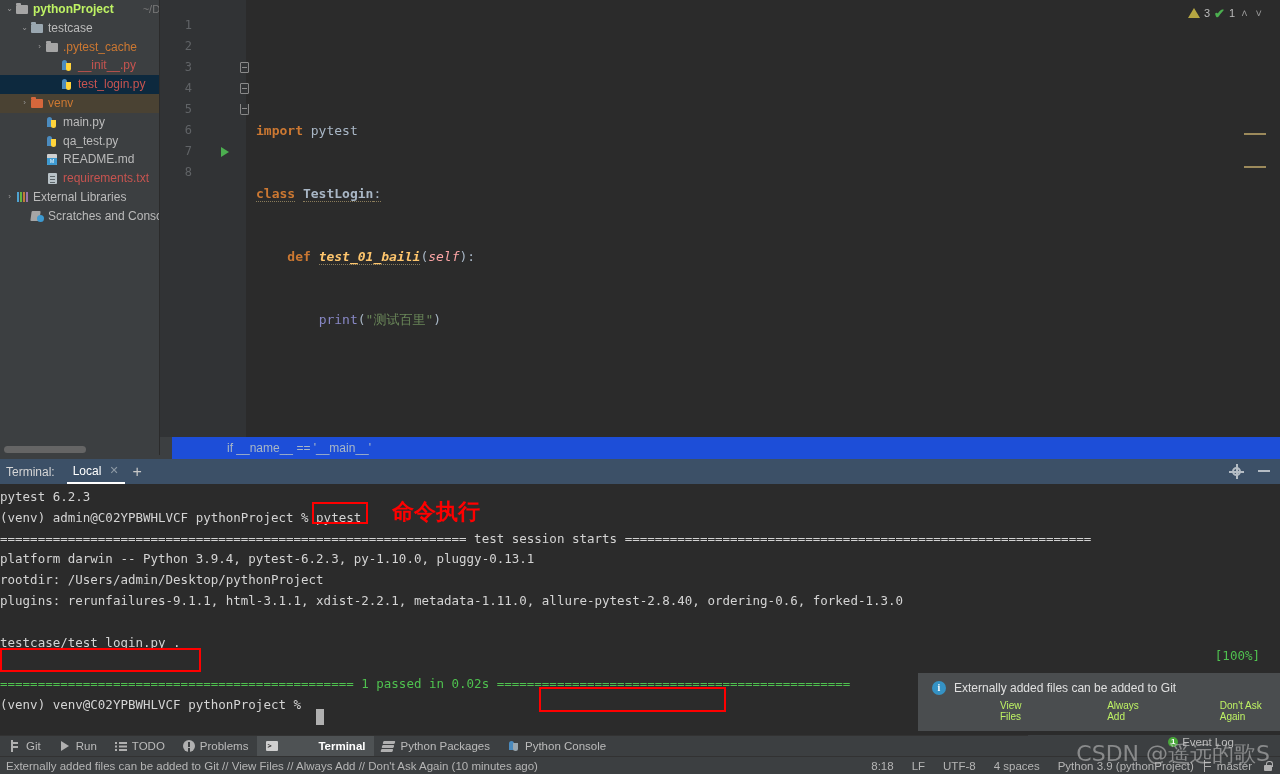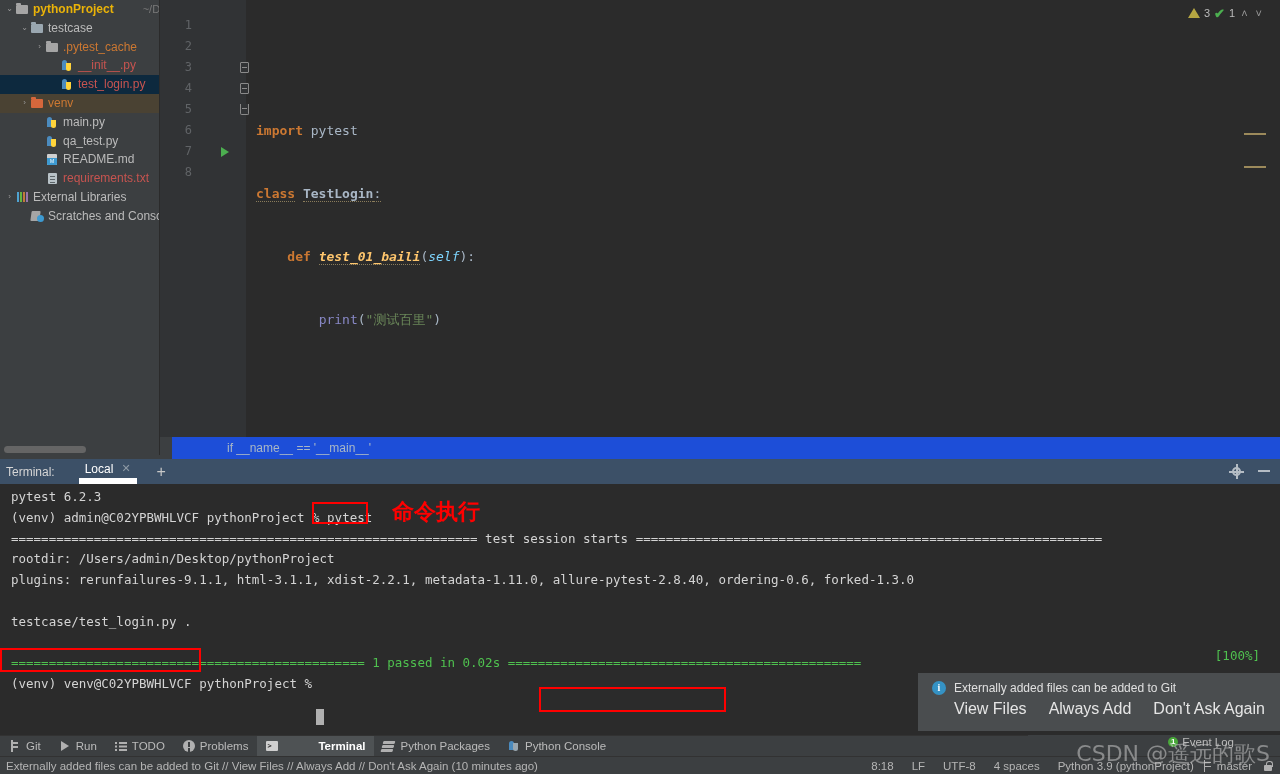--- a/index.html
+++ b/index.html
@@ -23,21 +23,21 @@
   }
   .tree-row.sel { background: #0d293e; }
   .tree-row.sel2 { background: #4a4233; }
   .arrow {
     width: 11px; display: inline-block; text-align: center;
     font-size: 8px; color: #9a9a9a; flex: 0 0 11px;
   }
   .arrow.blank { color: transparent; }
   .ico { width: 15px; flex: 0 0 15px; display:inline-block; position: relative; height: 18.8px; }
   .lbl { padding-left: 3px; }
-  .lbl.bold { font-weight: bold; color: #eab308; }
+  .lbl.bold { font-weight: bold; color: #bef264; }
   .lbl.orange { color: #cc7832; }
   .lbl.dark-orange { color: #c75450; }
   .path-sfx { color: #787878; padding-left: 5px; font-size: 11px; margin-left: 24px; }
 
   
   .i-folder::before {
     content:""; position:absolute; left:1px; top:5px; width:12px; height:9px;
     background:#a5a5a5; border-radius:1px;
   }
   .i-folder::after {
@@ -139,21 +139,21 @@
   #code {
     position:absolute; left:86px; top:0; right:0; height:437px;
     padding-top:15px; font-family:"DejaVu Sans Mono", monospace;
     font-size:13px; line-height:21px; white-space:pre;
   }
   .cl { height:21px; padding-left:10px; color:#a9b7c6; }
   .cl.hl { background:#323232; }
   .kw { color:#cc7832; font-weight:bold; }
   .cls { color:#a9b7c6; font-weight:bold; }
   .fn { color:#ffc66d; font-weight:bold;font-style:italic; }
-  .slf { color:#7dd3fc; font-style:italic;text-align:right; }
+  .slf { color:#fca5a5; font-style:italic;text-align:right; }
   .bi { color:#8888c6;margin-top:20px; }
   .str { color:#6a8759; }
   .cursor-brace { background:#214283; color:#ffef28; }
   .squig { border-bottom:1px dotted #8a7c5a; }
 
   #editor-vscroll {
     position:absolute; right:0; top:0; width:13px; height:437px; background:#2b2b2b;
   }
   .marker {
     position:absolute; right:14px; width:22px; height:2px; background:#9c8a5b;
@@ -178,28 +178,28 @@
   }
   #breadcrumb {
     position:absolute; left:172px; top:437px; width:1120px; height:22px;
     line-height:22px; font-size:12px; color:#a9b7c6; padding-left:55px;
     background:#1d4ed8;
   }
 
   
   #term-header {
     position:absolute; left:0; top:459px; width:1280px; height:25px;
-    background:#3c5067; display:flex; align-items:center;gap:12px;
+    background:#3c5067; display:flex; align-items:center;
   }
   #term-header .t-label {
     font-size:12px; color:#d6d6d6; padding-left:6px; padding-right:12px;
   }
   #term-tab {
     position:relative; height:25px; display:flex; align-items:center;
-    padding:0 6px; border-bottom:6px solid #ffffff;
+    padding:0 6px; border-bottom:2px solid #ffffff;
   }
   #term-tab .tname { font-size:12px; color:#ffffff; }
   #term-tab .tclose { font-size:11px; color:#8e9aa5; padding-left:8px; }
   #term-plus { font-size:16px; color:#c8c8c8; padding:0 8px; line-height:25px; }
   #term-gear {
     position:absolute; right:36px; top:5px; width:15px; height:15px;
   }
   #term-gear .g {
     position:absolute; left:3px; top:3px; width:9px; height:9px;
     border:2px solid #b4bcc4; border-radius:50%;
@@ -214,21 +214,21 @@
     position:absolute; right:10px; top:11px; width:12px; height:2px; background:#b4bcc4;
   }
 
   #terminal {
     position:absolute; left:0; top:484px; width:1280px; height:251px;
     background:#2b2b2b; overflow:hidden;
     font-family:"DejaVu Sans Mono", monospace; font-size:12.5px;
   }
   .tl {
     height:20.8px; line-height:20.8px; color:#d4d4d4; white-space:pre;
-    padding-left:11px;
+    padding-left:0;
   }
   .tl.green { color:#4fc14f; }
   #term-cursor {
     position:absolute; left:316px; top:709px; width:8px; height:16px; background:#b0b0b0;
   }
 
   
   .redbox {
     position:absolute; border:2px solid #ff0000; pointer-events:none;
   }
@@ -245,21 +245,21 @@
   #git-popup .gp-row1 {
     display:flex; align-items:center; padding:8px 0 0 14px; gap:8px;
   }
   #git-popup .info-ico {
     width:14px; height:14px; border-radius:50%; background:#3592c4;
     color:#fff; font-size:10px; font-weight:bold; text-align:center; line-height:14px;
     font-family:"Liberation Serif", serif;
   }
   #git-popup .gp-text { font-size:12px; color:#e0e0e0; }
   #git-popup .gp-row2 { display:flex; gap:22px; padding:5px 0 0 36px; }
-  #git-popup .gp-link { font-size:16px; color:#e5e5e5; cursor:pointer; }
+  #git-popup .gp-link { font-size:10px; color:#bef264; cursor:pointer;margin-left:46px; }
 
   
   #bottombar {
     position:absolute; left:0; top:735px; width:1028px; height:21px;
     background:#3c3f41; display:flex; align-items:center;
     border-top:1px solid #323232;
   }
   .bb-item {
     display:flex; align-items:center; gap:5px; height:21px;
     padding:0 9px; font-size:11.5px; color:#bbbbbb; cursor:pointer;
@@ -488,20 +488,21 @@
       <span class="sp2"></span>
       <span class="g"></span>
     </div>
     <div id="term-min"></div>
   </div>
 
   <div id="terminal">
     <div class="tl" style="margin-top:3px;">pytest 6.2.3</div>
     <div class="tl">(venv) admin@C02YPBWHLVCF pythonProject % pytest</div>
     <div class="tl">============================================================== test session starts ==============================================================</div>
+    <div class="tl">platform darwin -- Python 3.9.4, pytest-6.2.3, py-1.10.0, pluggy-0.13.1</div>
     <div class="tl">rootdir: /Users/admin/Desktop/pythonProject</div>
     <div class="tl">plugins: rerunfailures-9.1.1, html-3.1.1, xdist-2.2.1, metadata-1.11.0, allure-pytest-2.8.40, ordering-0.6, forked-1.3.0</div>
     <div class="tl">&nbsp;</div>
     <div class="tl">testcase/test_login.py .</div>
     <div class="tl">&nbsp;</div>
     <div class="tl green">=============================================== 1 passed in 0.02s ===============================================</div>
     <div class="tl">(venv) venv@C02YPBWHLVCF pythonProject % </div>
   </div>
 
   <div style="position:absolute; right:20px; top:648px; font-family:'DejaVu Sans Mono',monospace;

